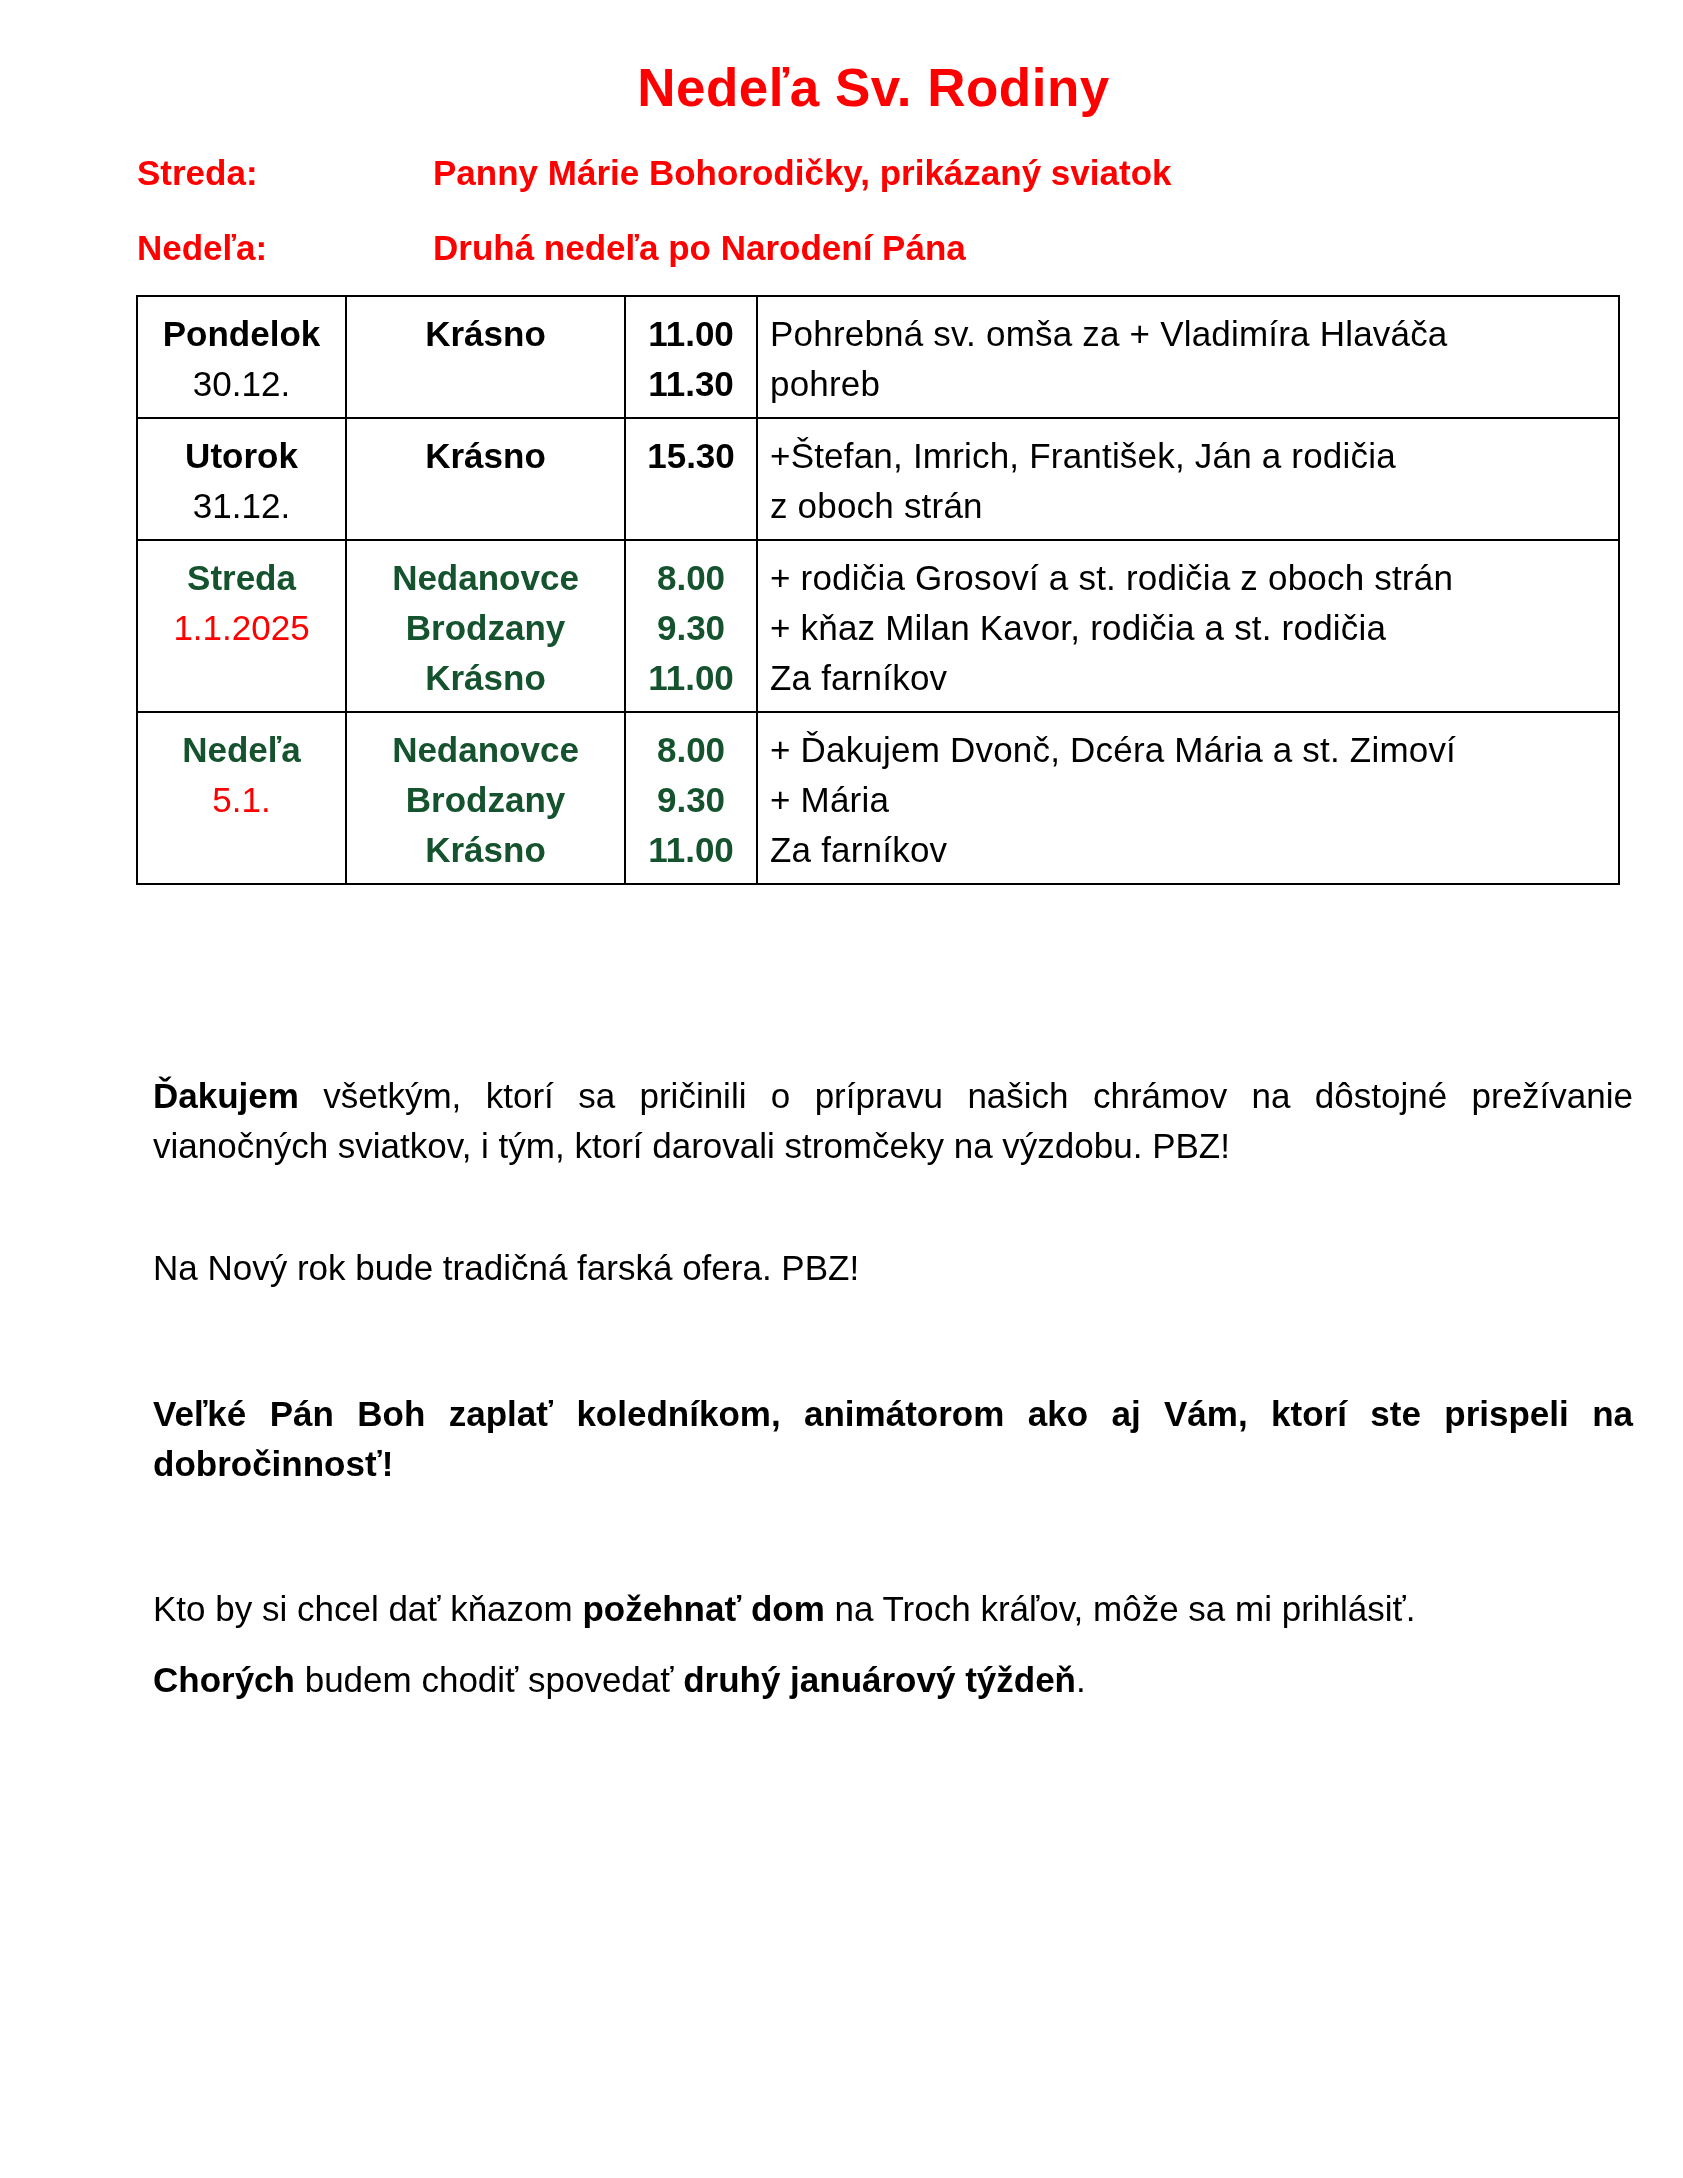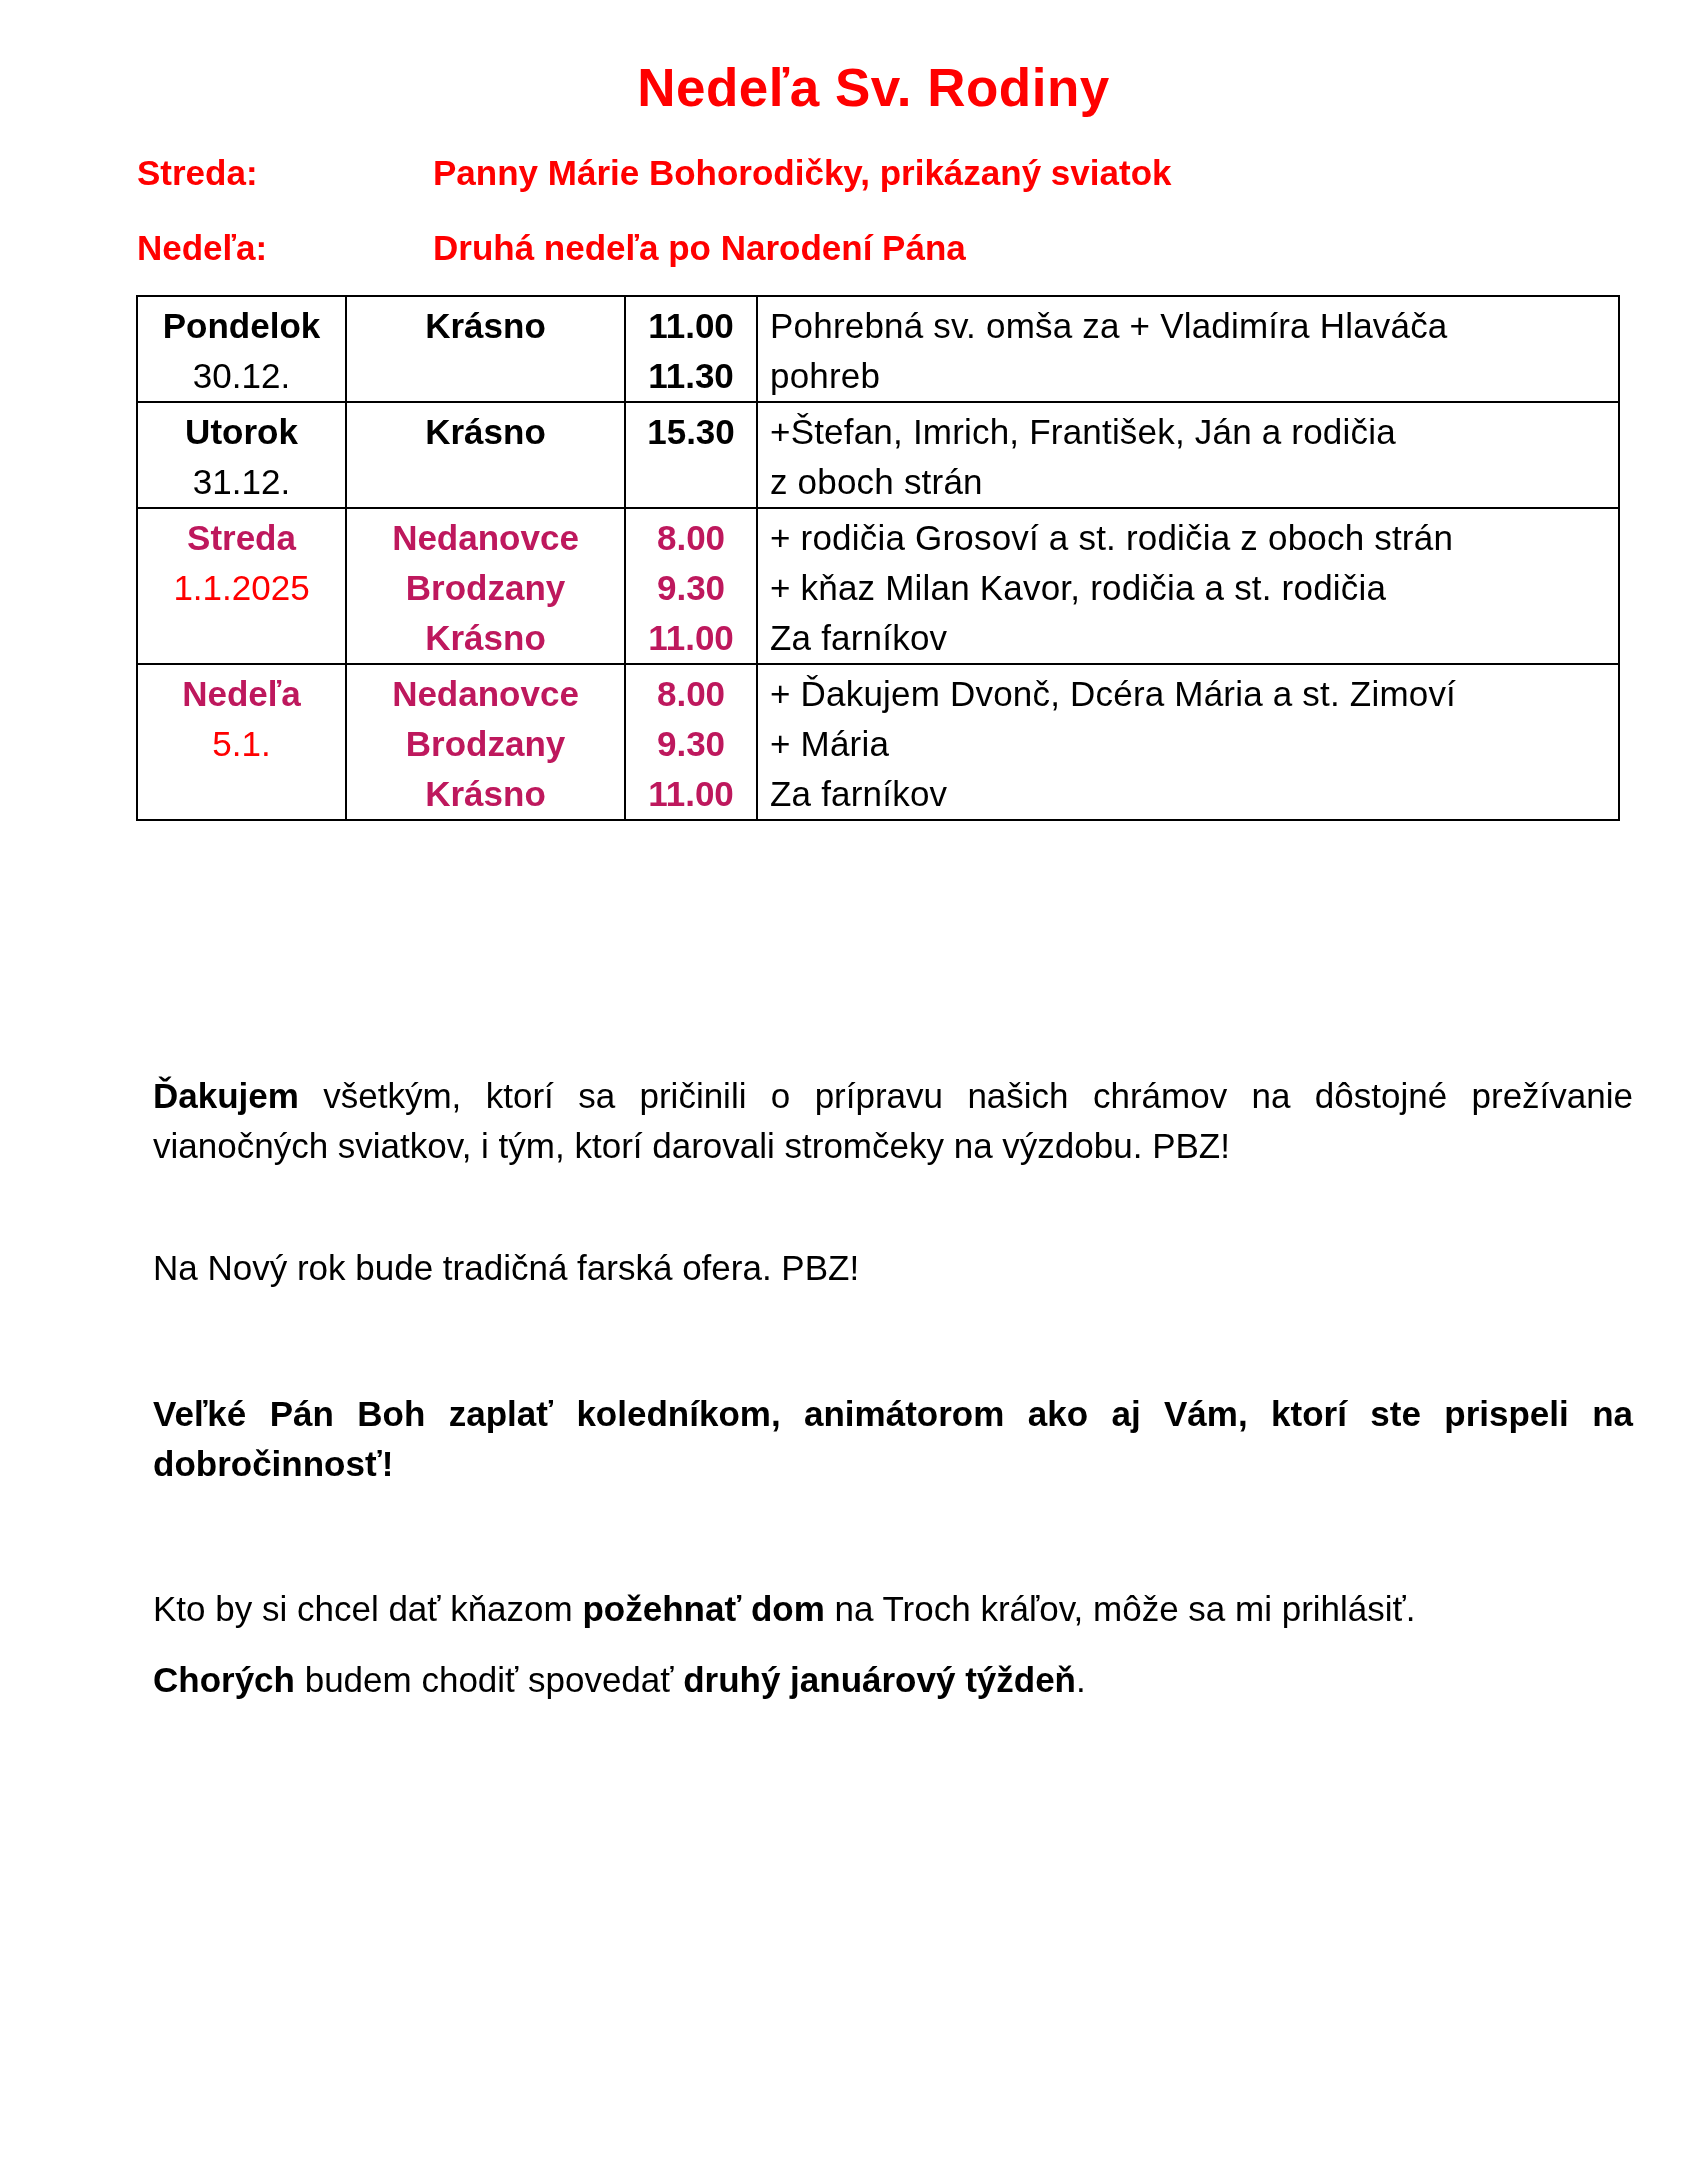--- a/index.html
+++ b/index.html
@@ -8,30 +8,30 @@
   .abs { position: absolute; }
   .red { color: #ff0000; }
   .title { left: 0; width: 1747px; top: 57px; text-align: center; font-size: 53px; font-weight: bold; letter-spacing: 0.5px; }
   .sub-label { left: 137px; font-size: 35px; font-weight: bold; }
   .sub-value { left: 433px; font-size: 35px; font-weight: bold; }
   #sub1-label, #sub1-value { top: 153px; }
   #sub2-label, #sub2-value { top: 228px; }
 
   table.schedule { position: absolute; left: 136px; top: 295px; width: 1482px;
     border-collapse: collapse; table-layout: fixed; }
-  table.schedule td { border: 2.5px solid #000; vertical-align: top; padding: 0; font-size: 35px; line-height: 50px; }
+  table.schedule td { border: 2.5px solid #000; vertical-align: top; padding: 8px; font-size: 35px; line-height: 50px; }
   col.c-day { width: 209px; } col.c-place { width: 279px; } col.c-time { width: 132px; } col.c-desc { width: 862px; }
   td.day, td.place, td.time { text-align: center; }
   .bold { font-weight: bold; }
   .light { font-weight: normal; color: #000; }
   td.desc { padding-left: 12px !important; white-space: nowrap; letter-spacing: 0.2px; }
   td .ln { display: block; height: 50px; }
   tr.r1 td { height: 101px; } tr.r2 td { height: 99px; } tr.r3 td { height: 151px; }
   tr.r4 td { height: 100px; } tr.r5 td { height: 101px; } tr.r6 td { height: 149px; }
-  .red-row .day .bold, .red-row .place, .red-row .time { color: #be185d; }
+  .red-row .day .bold, .red-row .place, .red-row .time { color: #14532d; }
   .red-row .day .light { color: #ff0000; }
   .first-line { padding-top: 4px; }
 
   .para { left: 153px; width: 1480px; font-size: 35px; line-height: 50px; }
   .justify { text-align: justify; text-align-last: left; }
   #p1 { top: 1071px; }
   #p2 { top: 1243px; }
   #p3 { top: 1389px; font-weight: bold; }
   #p4 { top: 1584px; }
   #p5 { top: 1655px; }

